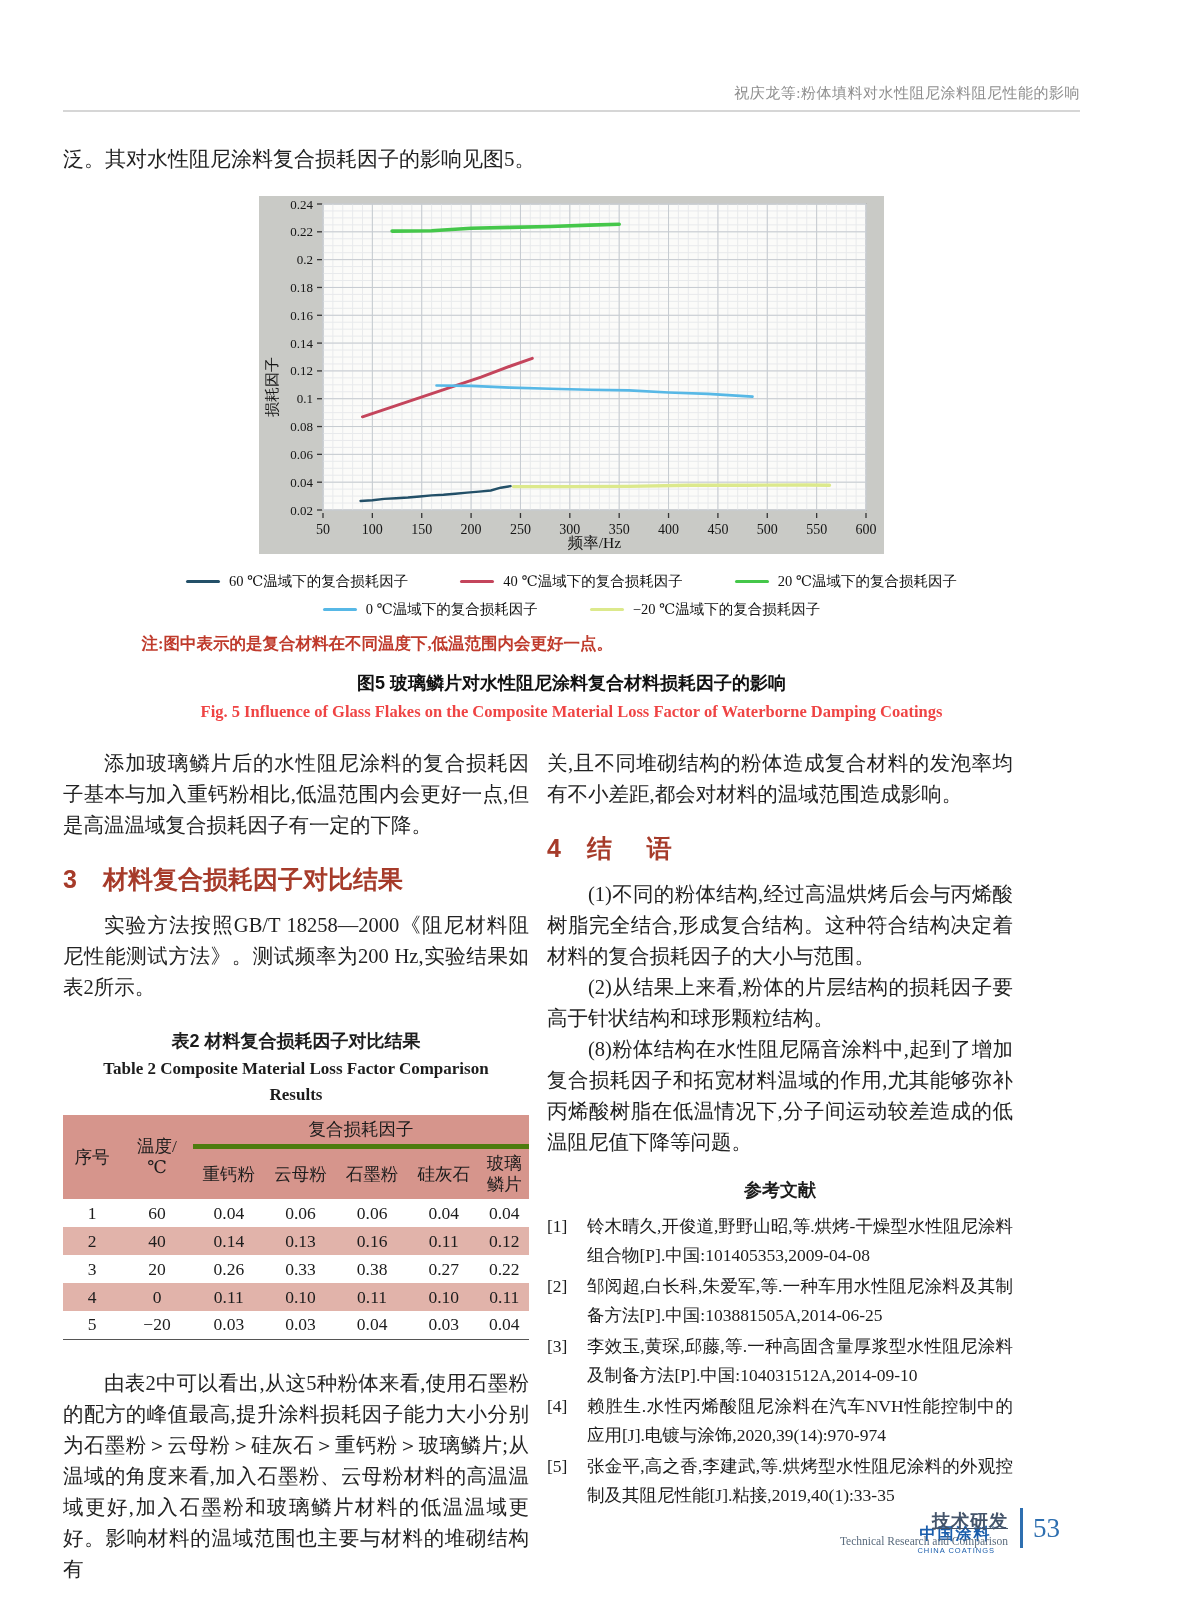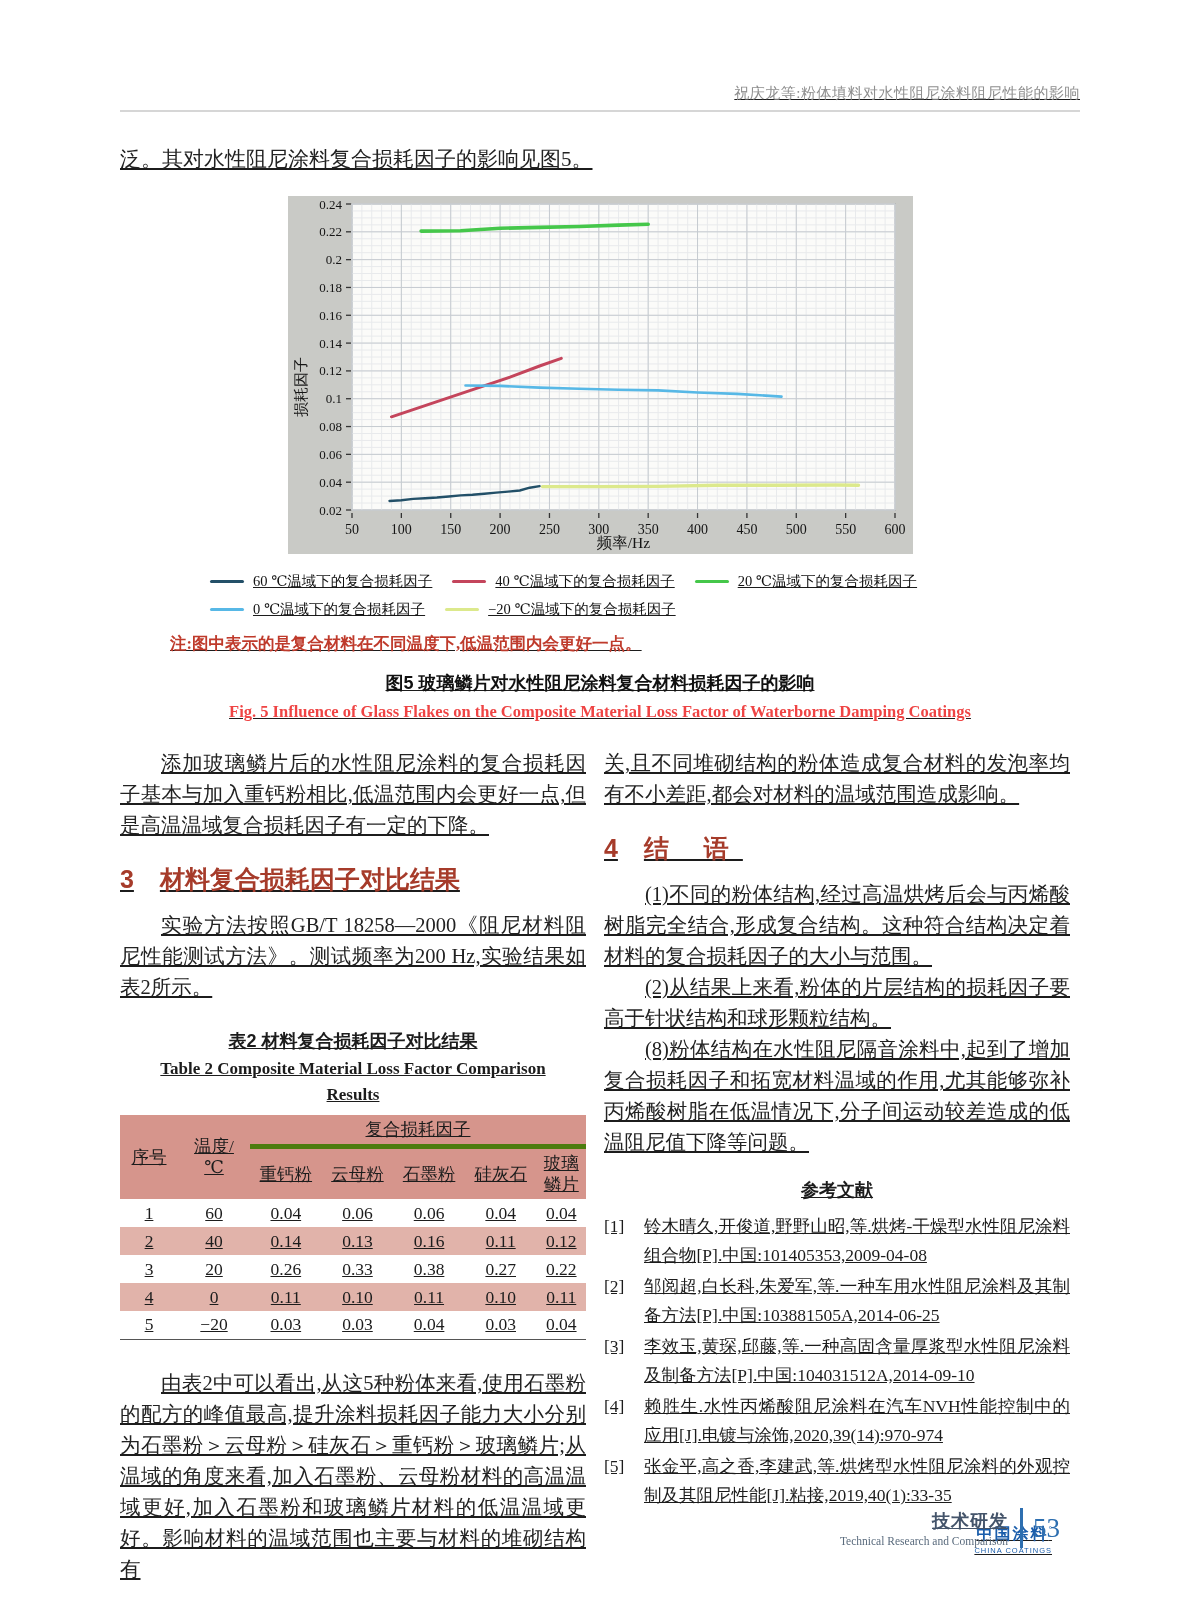--- a/index.html
+++ b/index.html
@@ -1,30 +1,30 @@
 <!DOCTYPE html>
 <html><head>
 <meta charset="utf-8">
 <style>
   * { margin:0; padding:0; box-sizing:border-box; }
   body { background:#ffffff; font-family:"Liberation Serif","DejaVu Serif",serif; color:#1c1c1c; }
   .page { position:relative; width:1187px; height:1600px; background:#ffffff; overflow:hidden; }
-  .content { padding:0 107px 0 120px;text-decoration:underline; }
+  .content { padding:0 107px 0 63px; }
 
   
   .running-head { padding-top:84px; text-align:right; font-size:15px; color:#8e8e8e; letter-spacing:.5px; }
   .head-rule { border:none; border-top:2px solid #d6d6d6; margin-top:7px; }
 
   .intro { margin-top:32px; font-size:21px; line-height:30px; color:#222; }
 
   
   .figure-wrap { width:950px; margin:0 auto; }
   .chart-holder { width:625px; margin:22px auto 0 auto; }
   .legend { width:780px; margin:14px auto 0 auto; font-size:14.5px; color:#111; }
-  .legend-row { display:flex; justify-content:flex-start; gap:20px; margin-bottom:9px; }
+  .legend-row { display:flex; justify-content:center; gap:52px; margin-bottom:9px; }
   .legend-item { display:flex; align-items:center; white-space:nowrap; }
   .legend-swatch { display:inline-block; width:34px; height:3px; margin-right:9px; border-radius:2px; }
   .fig-note { margin:14px 0 0 45px; font-size:16.5px; font-weight:bold; color:#bf3a2b; }
   .caption-cn { margin-top:16px; text-align:center; font-family:"Liberation Sans","DejaVu Sans",sans-serif; font-weight:bold; font-size:18px; color:#111; }
   .caption-en { margin-top:7px; text-align:center; font-weight:bold; font-size:16.5px; color:#ef4444; }
 
   
   .columns { display:flex; gap:18px; margin-top:26px; }
   .col { width:466px; }
   .para { font-size:20.5px; line-height:31px; text-align:justify; color:#222; }

